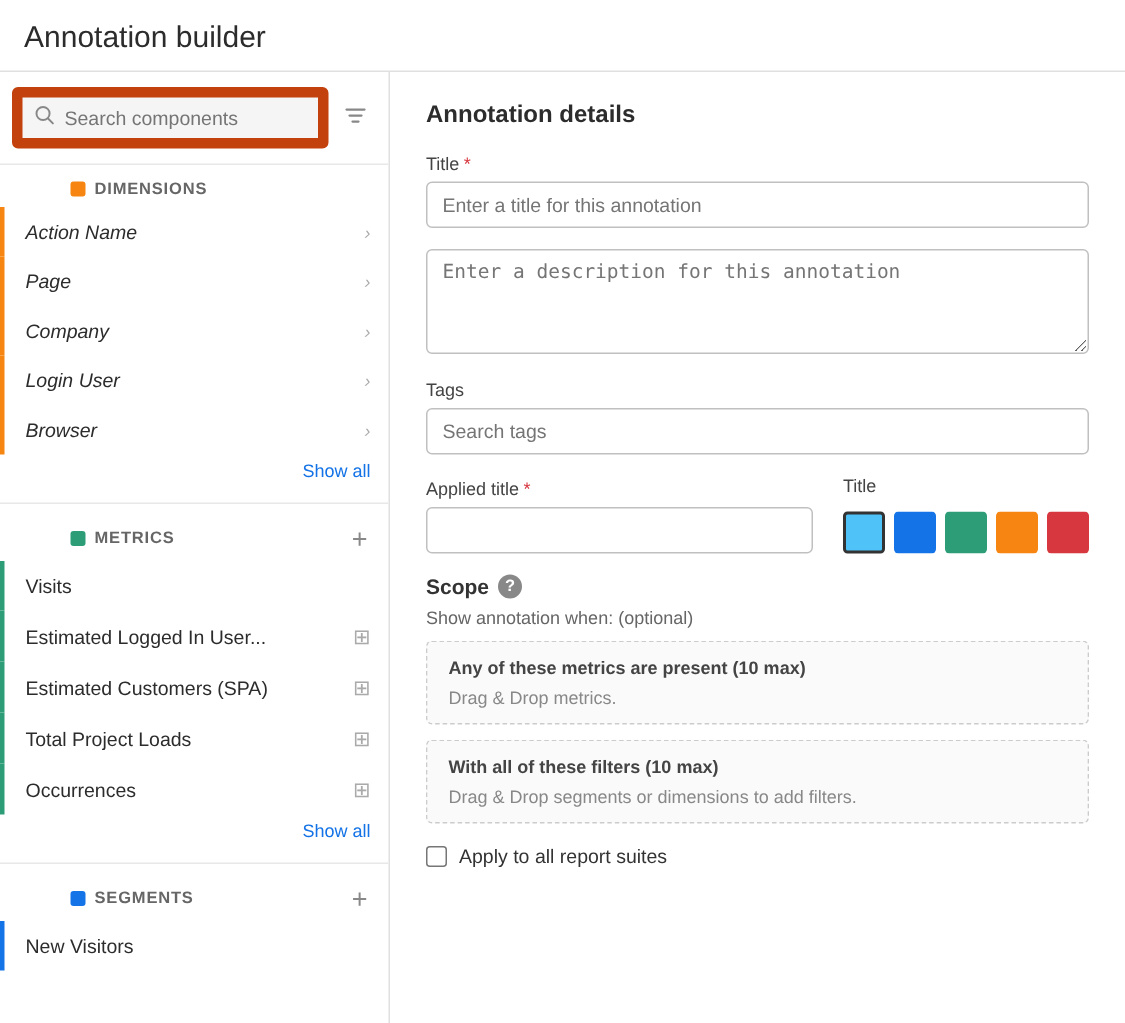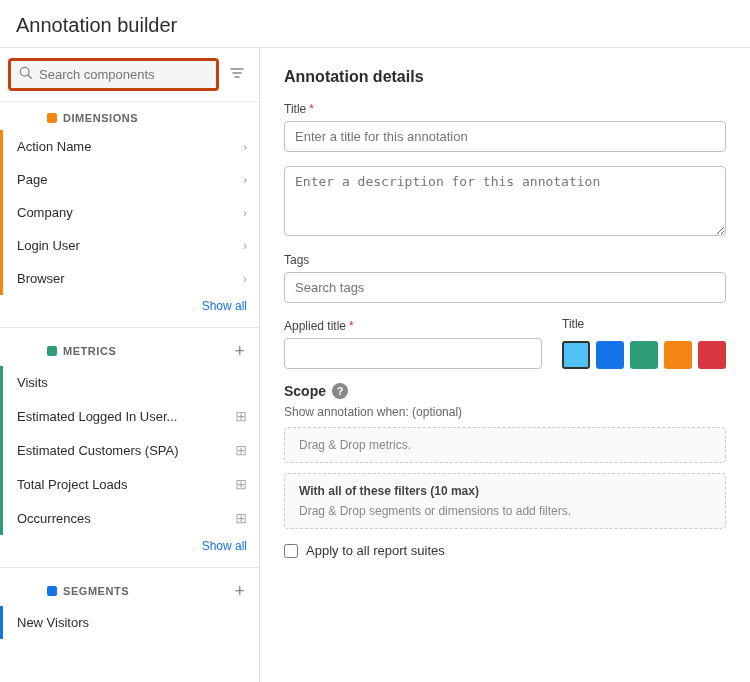--- a/index.html
+++ b/index.html
@@ -38,21 +38,21 @@
       align-items: center;
       padding: 10px 10px 10px 8px;
       border-bottom: 1px solid #e8e8e8;
       gap: 6px;
     }
     .search-wrap {
       display: flex;
       align-items: center;
       flex: 1;
       background: #f5f5f5;
-      border: 3px solid #c2410c;
+      border: 7px solid #c2410c;
       border-radius: 4px;
       padding: 5px 8px;
       gap: 6px;
     }
     .search-wrap input {
       border: none;
       background: transparent;
       outline: none;
       font-size: 13px;
       color: #555;
@@ -109,20 +109,21 @@
     .sidebar-item {
       display: flex;
       align-items: center;
       justify-content: space-between;
       padding: 9px 12px 9px 14px;
       border-left: 3px solid transparent;
       cursor: pointer;
     }
     .sidebar-item.dim {
       border-left-color: #f68511;
+      font-style: italic;
     }
     .sidebar-item.met {
       border-left-color: #2d9d78;
     }
     .sidebar-item.seg {
       border-left-color: #1473e6;
     }
     .sidebar-item-label {
       font-size: 13px;
       color: #2c2c2c;
@@ -429,20 +430,21 @@
     </div>
 
     <div class="scope-section">
       <div class="scope-header">
         <span>Scope</span>
         <span class="help-icon">?</span>
       </div>
       <div class="scope-subtitle">Show annotation when: (optional)</div>
 
       <div class="drop-zone">
+        <div class="drop-zone-header">Any of these metrics are present (10 max)</div>
         <div class="drop-zone-hint">Drag &amp; Drop metrics.</div>
       </div>
 
       <div class="drop-zone">
         <div class="drop-zone-header">With all of these filters (10 max)</div>
         <div class="drop-zone-hint">Drag &amp; Drop segments or dimensions to add filters.</div>
       </div>
     </div>
 
     <div class="apply-row">

